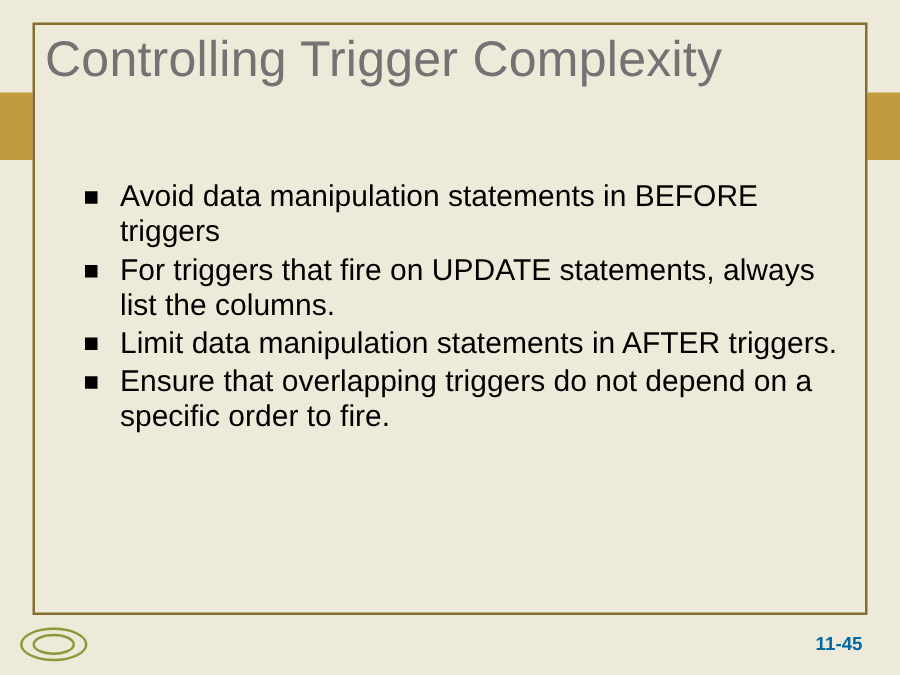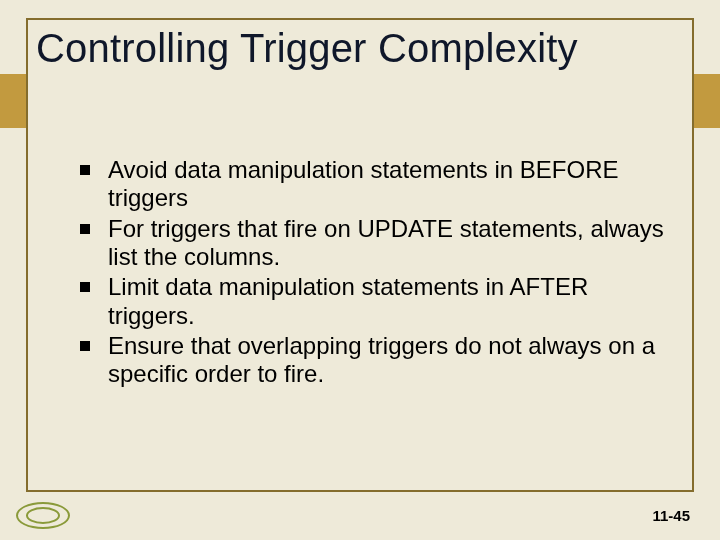--- a/index.html
+++ b/index.html
@@ -34,36 +34,36 @@
     right: 0;
     top: 74px;
     height: 54px;
     background: #c29a3f;
   }
   .title {
     position: absolute;
     left: 36px;
     top: 26px;
     font-size: 40px;
-    color: #0f172a;
+    color: #737373;
     font-weight: normal;
     letter-spacing: 0.2px;
   }
   .content {
     position: absolute;
     left: 58px;
     right: 40px;
     top: 140px;
     font-size: 24px;
     color: #000;
     line-height: 1.18;
   }
   .content ul {
     list-style: none;
-    margin: 16px;
+    margin: 4px;
     padding: 0;
   }
   .content li {
     position: relative;
     padding-left: 34px;
     margin: 0 0 2px 0;
   }
   .content li::before {
     content: "";
     position: absolute;
@@ -72,21 +72,21 @@
     width: 10px;
     height: 10px;
     background: #000;
   }
   .page-num {
     position: absolute;
     right: 30px;
     bottom: 16px;
     font-size: 15px;
     font-weight: bold;
-    color: #000000;
+    color: #0369a1;
   }
   .accent {
     position: absolute;
     left: 16px;
     bottom: 10px;
     width: 56px;
     height: 32px;
   }
   .accent .oval-outer {
     position: absolute;
@@ -114,21 +114,21 @@
   <div class="title-bar"></div>
   <div class="inner-frame"></div>
 
   <div class="title">Controlling Trigger Complexity</div>
 
   <div class="content">
     <ul>
       <li><span>Avoid data manipulation statements in BEFORE triggers</span></li>
       <li><span>For triggers that fire on UPDATE statements, always list the columns.</span></li>
       <li><span>Limit data manipulation statements in AFTER triggers.</span></li>
-      <li><span>Ensure that overlapping triggers do not always on a specific order to fire.</span></li>
+      <li><span>Ensure that overlapping triggers do not depend on a specific order to fire.</span></li>
     </ul>
   </div>
 
   <div class="accent">
     <div class="oval-outer"></div>
     <div class="oval-inner"></div>
   </div>
 
   <div class="page-num">11-45</div>
 </div>

